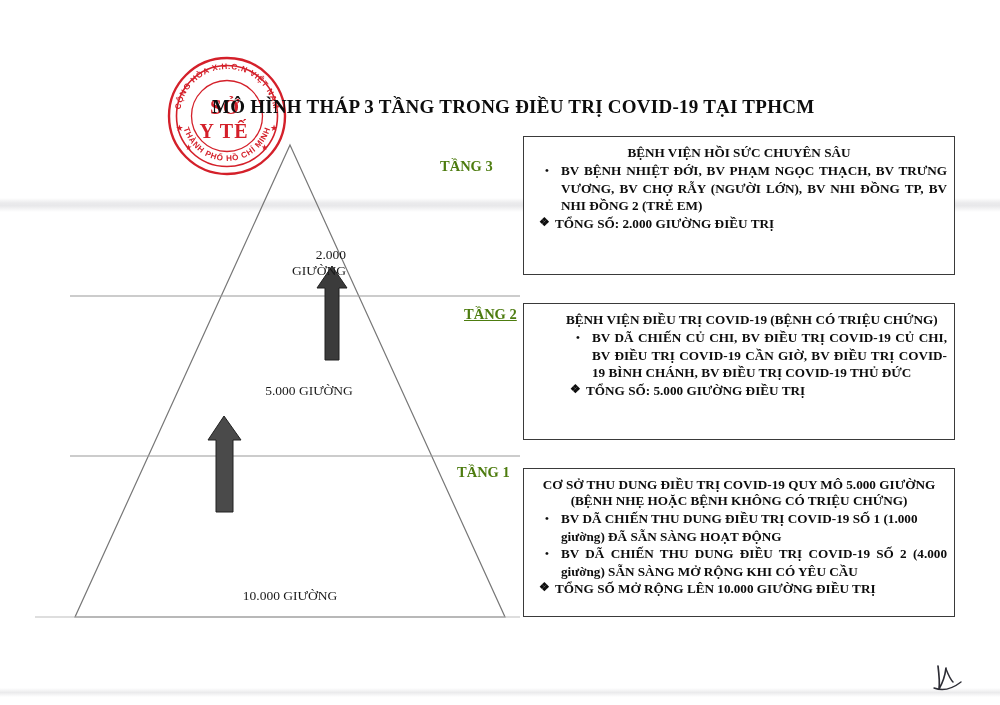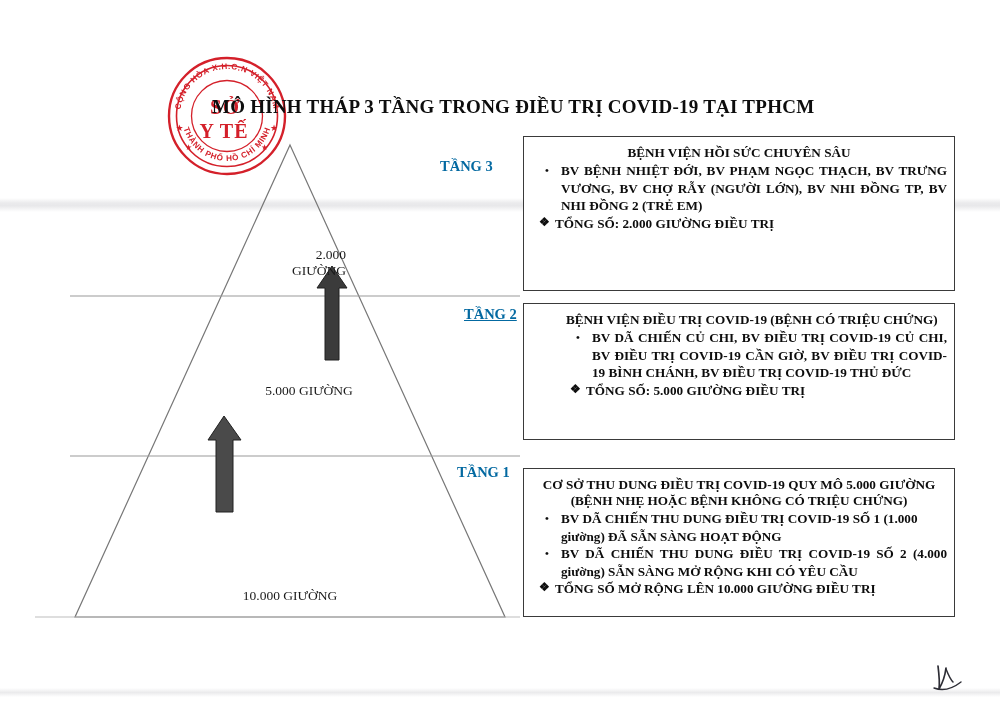--- a/index.html
+++ b/index.html
@@ -76,38 +76,38 @@
   }
   .pyr-label.l3 { left: 258px; top: 247px; width: 88px; text-align: right; }
   .pyr-label.l2 { left: 229px; top: 383px; width: 160px; }
   .pyr-label.l1 { left: 190px; top: 555px; width: 200px; margin-top: 33px; }
 
   
   .tier-label {
     position: absolute;
     font-size: 14.5px;
     font-weight: bold;
-    color: #0369a1;
+    color: #4d7c0f;
     white-space: nowrap;
   }
   .tier-label.t3 { left: 440px; top: 158px; }
   .tier-label.t2 { left: 464px; top: 306px; text-decoration: underline; }
   .tier-label.t1 { left: 457px; top: 464px; }
 
   
   .infobox {
     position: absolute;
     left: 523px;
     width: 432px;
     border: 1.4px solid #3a3a3a;
     box-sizing: border-box;
     background: #fff;
     padding: 6px 7px 6px 7px;
   }
-  .infobox.box1 { top: 136px; height: 155px; }
+  .infobox.box1 { top: 136px; height: 139px; }
   .infobox.box2 { top: 303px; height: 137px; padding-left: 38px; }
   .infobox.box3 { top: 468px; height: 149px; }
 
   .box-heading {
     text-align: center;
     font-size: 13.2px;
     font-weight: bold;
     line-height: 1.22;
     color: #0d0d0d;
     margin: 2px 2px 1px 2px;

